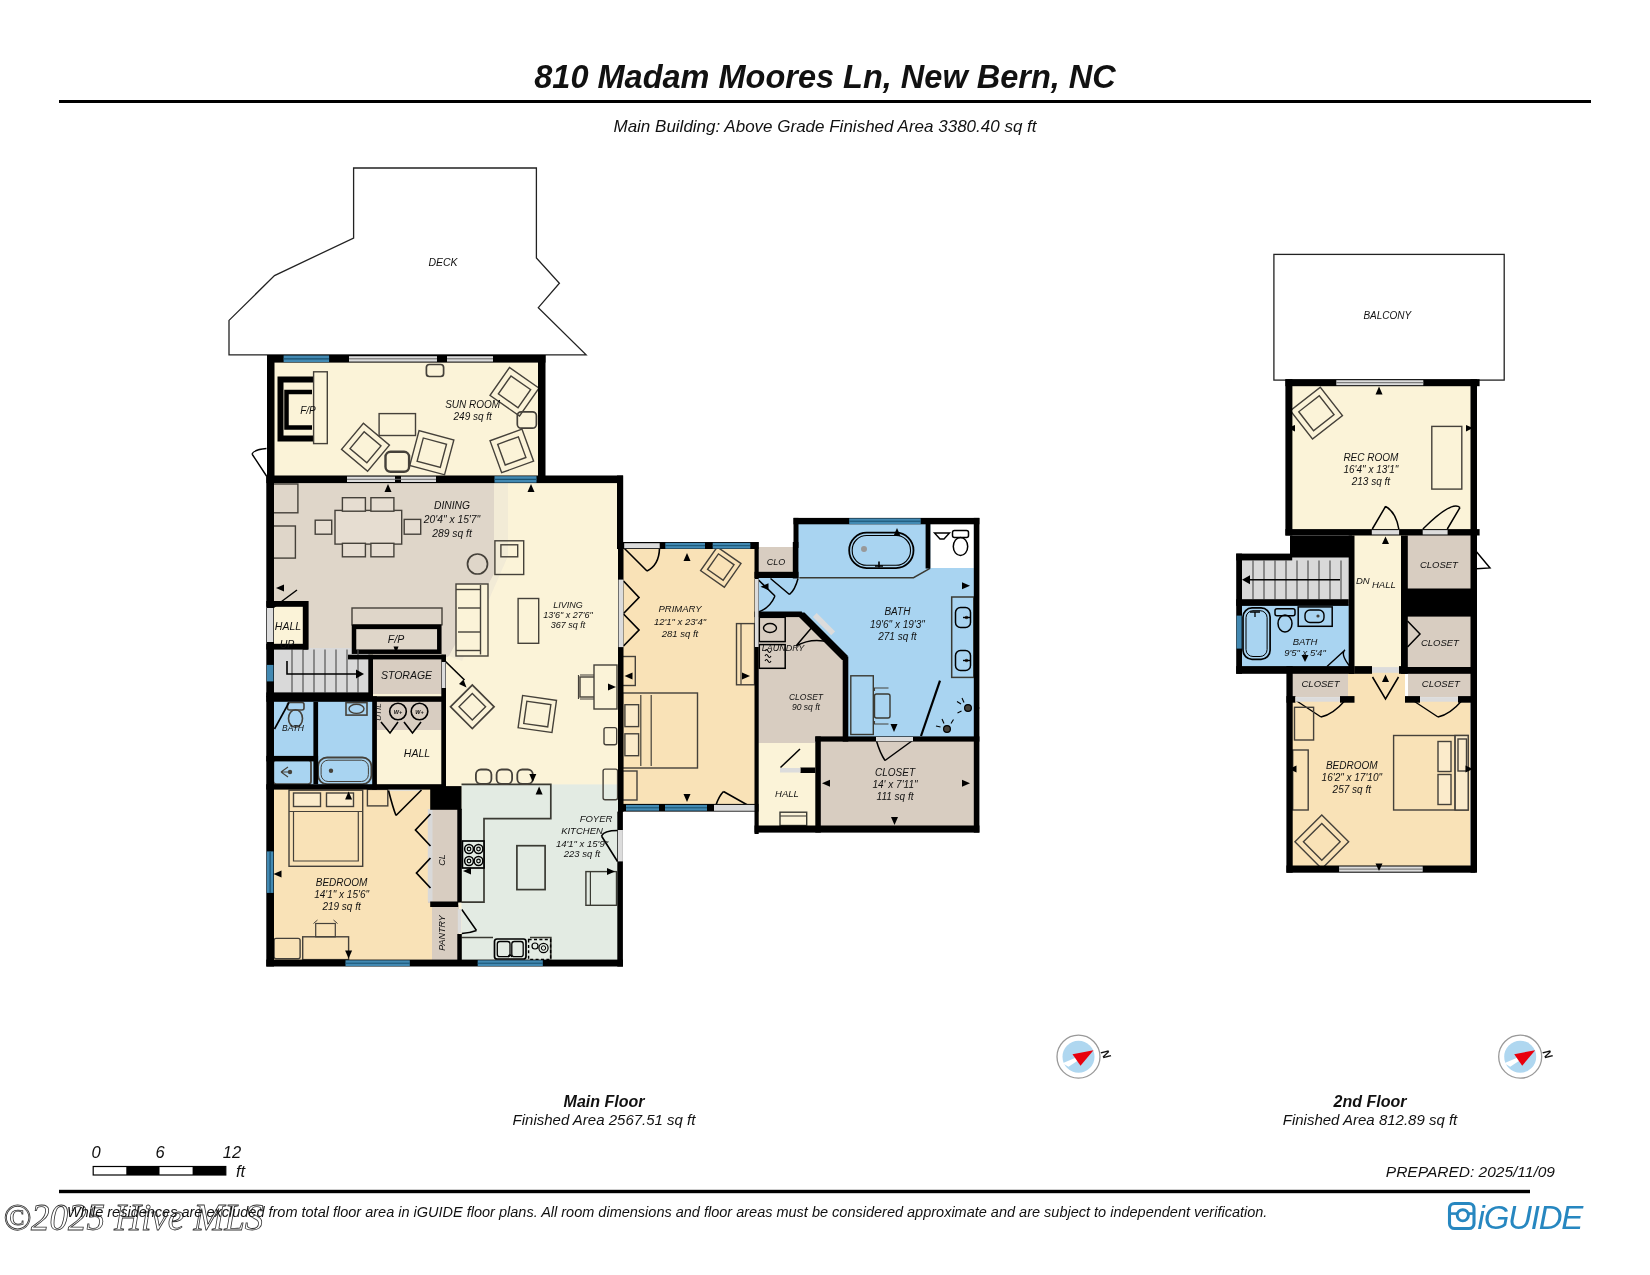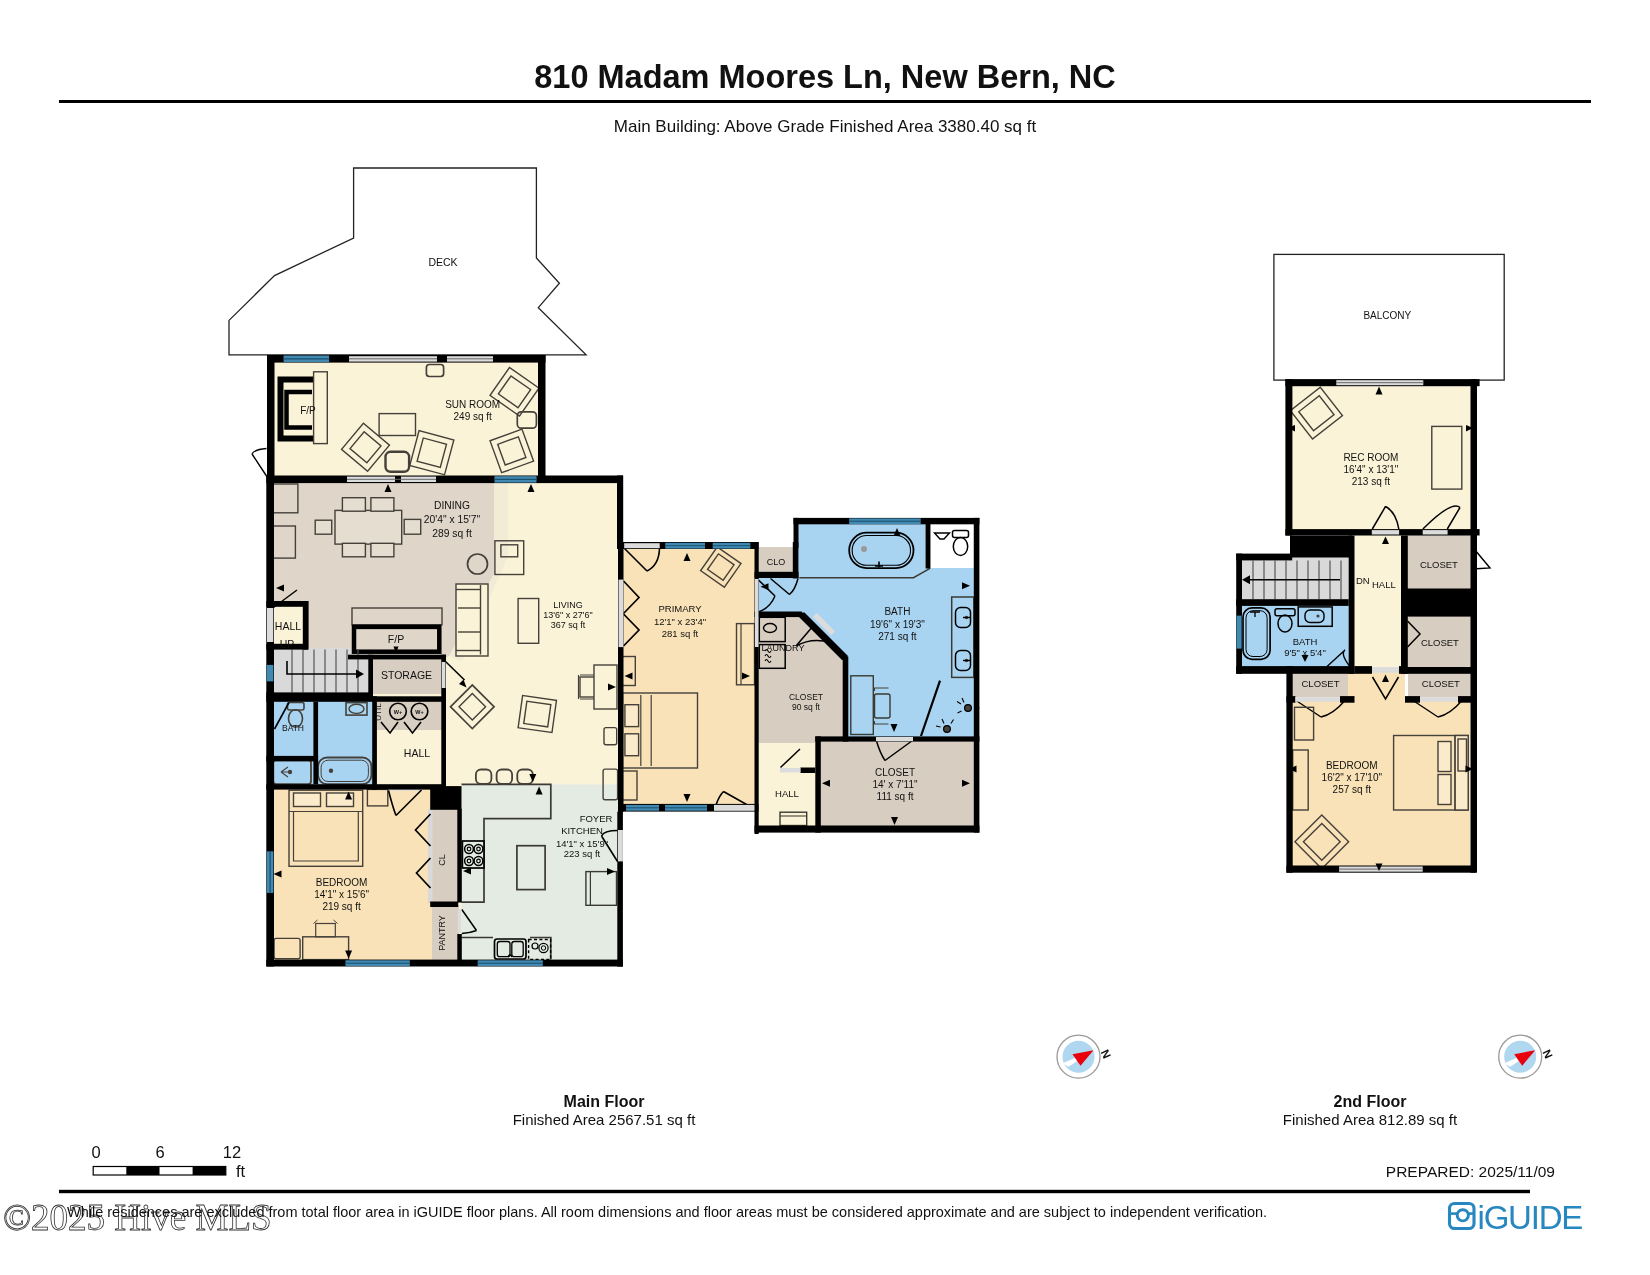--- a/index.html
+++ b/index.html
@@ -1,17 +1,17 @@
 <!DOCTYPE html>
 <html><head>
 <meta charset="utf-8">
 <style>
   html,body{margin:0;padding:0;background:#fff;}
   #page{position:relative;width:1650px;height:1275px;background:#fff;overflow:hidden;
-        font-family:"Liberation Sans", sans-serif;}
+        font-family:"Liberation Sans", sans-serif;font-style:italic;}
   svg{position:absolute;left:0;top:0;}
   text{font-family:"Liberation Sans", sans-serif;fill:#111;}
 </style>
 </head>
 <body>
 <div id="page">
 <svg width="1650" height="1275" viewBox="0 0 1650 1275">
 
 <rect x="0" y="0" width="1650" height="1275" fill="#ffffff"></rect>
 

